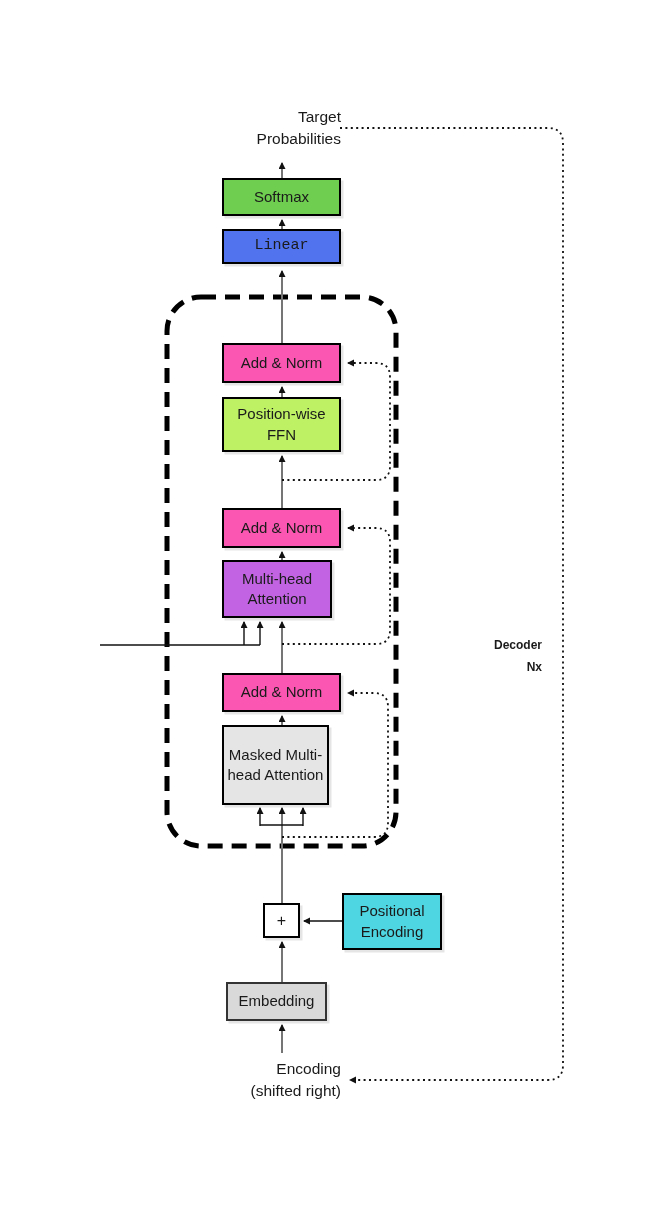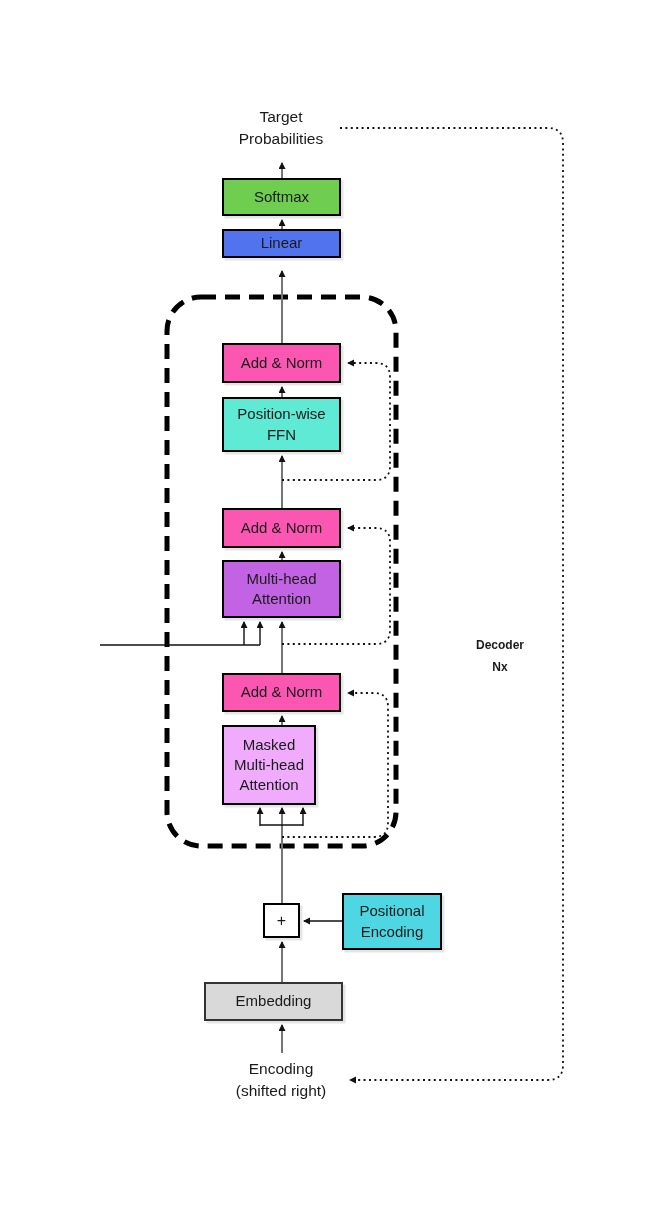--- a/index.html
+++ b/index.html
@@ -16,35 +16,35 @@
     position:absolute;
     display:flex;align-items:center;justify-content:center;
     text-align:center;
     border:2px solid #000;
     font-size:15px;line-height:1.35;
     box-shadow:2.5px 2.5px 0 rgba(0,0,0,0.10);
     box-sizing:border-box;
     z-index:2;
   }
   .softmax{left:222px;top:178px;width:119px;height:38px;background:#6fce50;}
-  .linear {left:222px;top:229px;width:119px;height:29px;background:#5173ee;}
+  .linear {left:222px;top:229px;width:119px;height:35px;background:#5173ee;font-family:Liberation Mono, monospace;}
   .an1{left:222px;top:343px;width:119px;height:40px;background:#fb57b2;}
-  .ffn{left:222px;top:397px;width:119px;height:55px;background:#5eead4;}
+  .ffn{left:222px;top:397px;width:119px;height:55px;background:#bef264;}
   .an2{left:222px;top:508px;width:119px;height:40px;background:#fb57b2;}
-  .mha{left:222px;top:560px;width:119px;height:58px;background:#c263e3;}
+  .mha{left:222px;top:560px;width:110px;height:58px;background:#c263e3;}
   .an3{left:222px;top:673px;width:119px;height:39px;background:#fb57b2;}
-  .mmha{left:222px;top:725px;width:94px;height:80px;background:#f0abfc;text-align:center;}
+  .mmha{left:222px;top:725px;width:107px;height:80px;background:#e5e5e5;text-align:center;}
   .plusbox{left:263px;top:903px;width:37px;height:35px;background:#ffffff;font-size:16px;}
   .pe{left:342px;top:893px;width:100px;height:57px;background:#4ed7e2;border-width:2.5px;}
-  .emb{left:204px;top:982px;width:139px;height:39px;background:#d9d9d9;border-color:#333;}
+  .emb{left:226px;top:982px;width:101px;height:39px;background:#d9d9d9;border-color:#333;}
   .floating-label{
     position:absolute;text-align:center;
     font-size:15.5px;line-height:22px;z-index:2;
   }
-  .floating-label span{display:block;}
+  .floating-label span{display:block;text-align:right;}
   .tp-label{left:221px;top:106px;width:120px;}
   .targets-label{left:221px;top:1058px;width:120px;}
   .decoder-label{left:458px;top:634px;width:84px;font-weight:bold;font-size:12px;}
 </style>
 </head>
 <body>
 
 <div class="stage">
 
   <svg class="wires" viewBox="0 0 665 1208" xmlns="http://www.w3.org/2000/svg">

